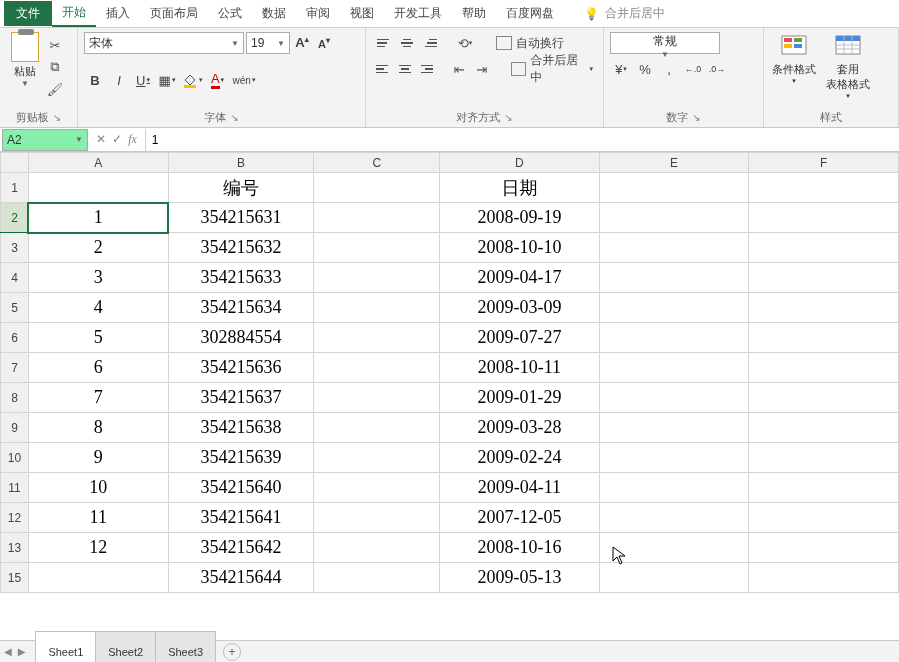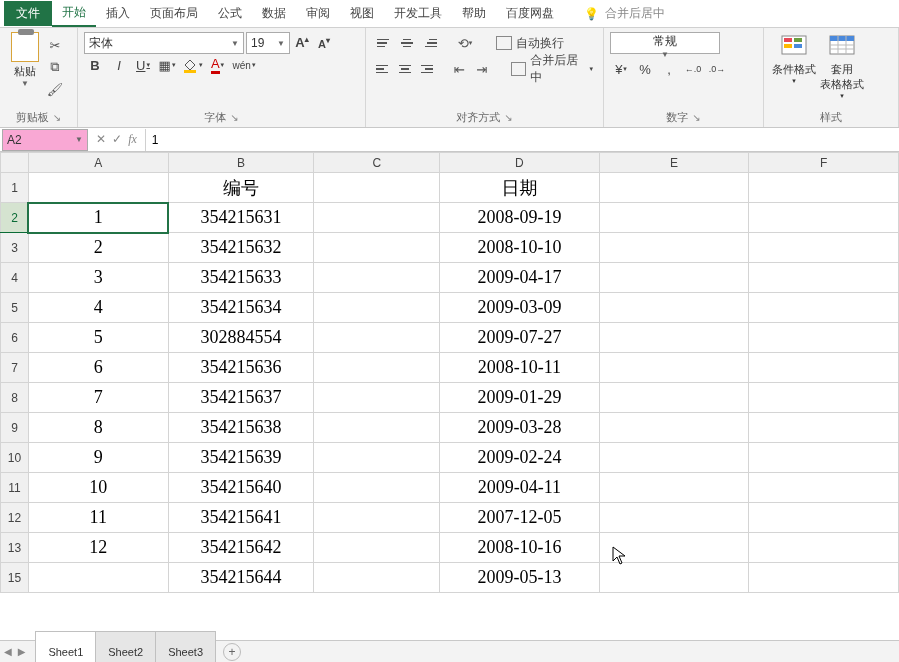--- a/index.html
+++ b/index.html
@@ -23,21 +23,21 @@
 .clipboard-body { display: flex; gap: 2px; align-items: flex-start; }
 .paste-big { display: flex; flex-direction: column; align-items: center; width: 38px; cursor: pointer; }
 .paste-big .icon { width: 28px; height: 30px; background: #fff; border: 1px solid #d8a43a; position: relative; }
 .paste-big .icon::before { content: ""; position: absolute; top: -4px; left: 6px; width: 16px; height: 6px; background: #888; border-radius: 2px; }
 .paste-big .label { font-size: 11px; margin-top: 2px; }
 .paste-big .drop { font-size: 8px; color: #666; }
 .clip-side { display: flex; flex-direction: column; gap: 4px; padding-top: 4px; }
 .small-icon { width: 18px; height: 18px; display: flex; align-items: center; justify-content: center; font-size: 13px; color: #555; cursor: pointer; }
 
 
-.font-body { display: flex; flex-direction: column; gap: 0; }
+.font-body { display: flex; flex-direction: column; gap: 15px; }
 .font-row1 { display: flex; gap: 2px; align-items: center; }
 .font-name { width: 160px; height: 22px; border: 1px solid #ababab; background: #fff; display: flex; align-items: center; padding: 0 4px; justify-content: space-between; cursor: pointer; }
 .font-size { width: 44px; height: 22px; border: 1px solid #ababab; background: #fff; display: flex; align-items: center; padding: 0 4px; justify-content: space-between; cursor: pointer; }
 .drop-arrow { font-size: 8px; color: #666; }
 .sz-updn { display: flex; gap: 2px; }
 .sz-btn { width: 20px; height: 22px; border: none; background: transparent; font-size: 13px; cursor: pointer; color: #444; font-weight: bold; }
 .font-row2 { display: flex; gap: 2px; align-items: center; }
 .fbtn { min-width: 22px; height: 22px; border: none; background: transparent; cursor: pointer; display: flex; align-items: center; justify-content: center; font-size: 13px; color: #444; padding: 0 2px; gap: 1px; }
 .fbtn .mini-drop { font-size: 7px; }
 .bold { font-weight: bold; }
@@ -52,28 +52,28 @@
 .align-lines span { display: block; height: 1.5px; background: #555; }
 .wrap-btn, .merge-btn { display: flex; align-items: center; gap: 4px; padding: 2px 4px; cursor: pointer; color: #444; height: 22px; }
 .wrap-icon, .merge-icon { width: 16px; height: 14px; border: 1px solid #888; display: inline-block; }
 
 
 .number-body { display: flex; flex-direction: column; gap: 4px; }
 .num-format { width: 110px; height: 22px; border: 1px solid #ababab; background: #fff; display: flex; align-items: center; padding: 0 4px; justify-content: space-between; cursor: pointer; flex-direction: column; }
 .num-row2 { display: flex; gap: 2px; }
 
 
-.styles-body { display: flex; }
+.styles-body { display: flex; gap: 6px; }
 .big-btn { display: flex; flex-direction: column; align-items: center; width: 48px; cursor: pointer; }
 .big-btn .ic { width: 28px; height: 28px; }
 .big-btn .lbl { font-size: 11px; text-align: center; margin-top: 2px; }
 
 
 .formula-row { display: flex; align-items: center; height: 24px; border-bottom: 1px solid #c8c8c8; }
-.name-box { width: 86px; height: 22px; border: 1px solid #ababab; background: #f9a8d4; display: flex; align-items: center; padding: 0 4px; justify-content: space-between; margin-left: 2px; }
+.name-box { width: 86px; height: 22px; border: 1px solid #ababab; background: #86efac; display: flex; align-items: center; padding: 0 4px; justify-content: space-between; margin-left: 2px; }
 .fx-btns { display: flex; gap: 6px; margin: 0 8px; color: #888; }
 .fx-btn { cursor: pointer; font-size: 12px; }
 .fx-label { font-style: italic; font-family: serif; }
 .formula-input { flex: 1; height: 22px; border: none; border-left: 1px solid #d0d0d0; padding: 0 6px; outline: none; font-size: 12px; }
 
 
 .grid-wrap { position: relative; height: 480px; overflow: hidden; }
 .grid { border-collapse: collapse; table-layout: fixed; }
 .grid th, .grid td { border: 1px solid #d4d4d4; font-weight: normal; }
 .grid .corner { width: 28px; height: 20px; background: #f0f0f0; }

